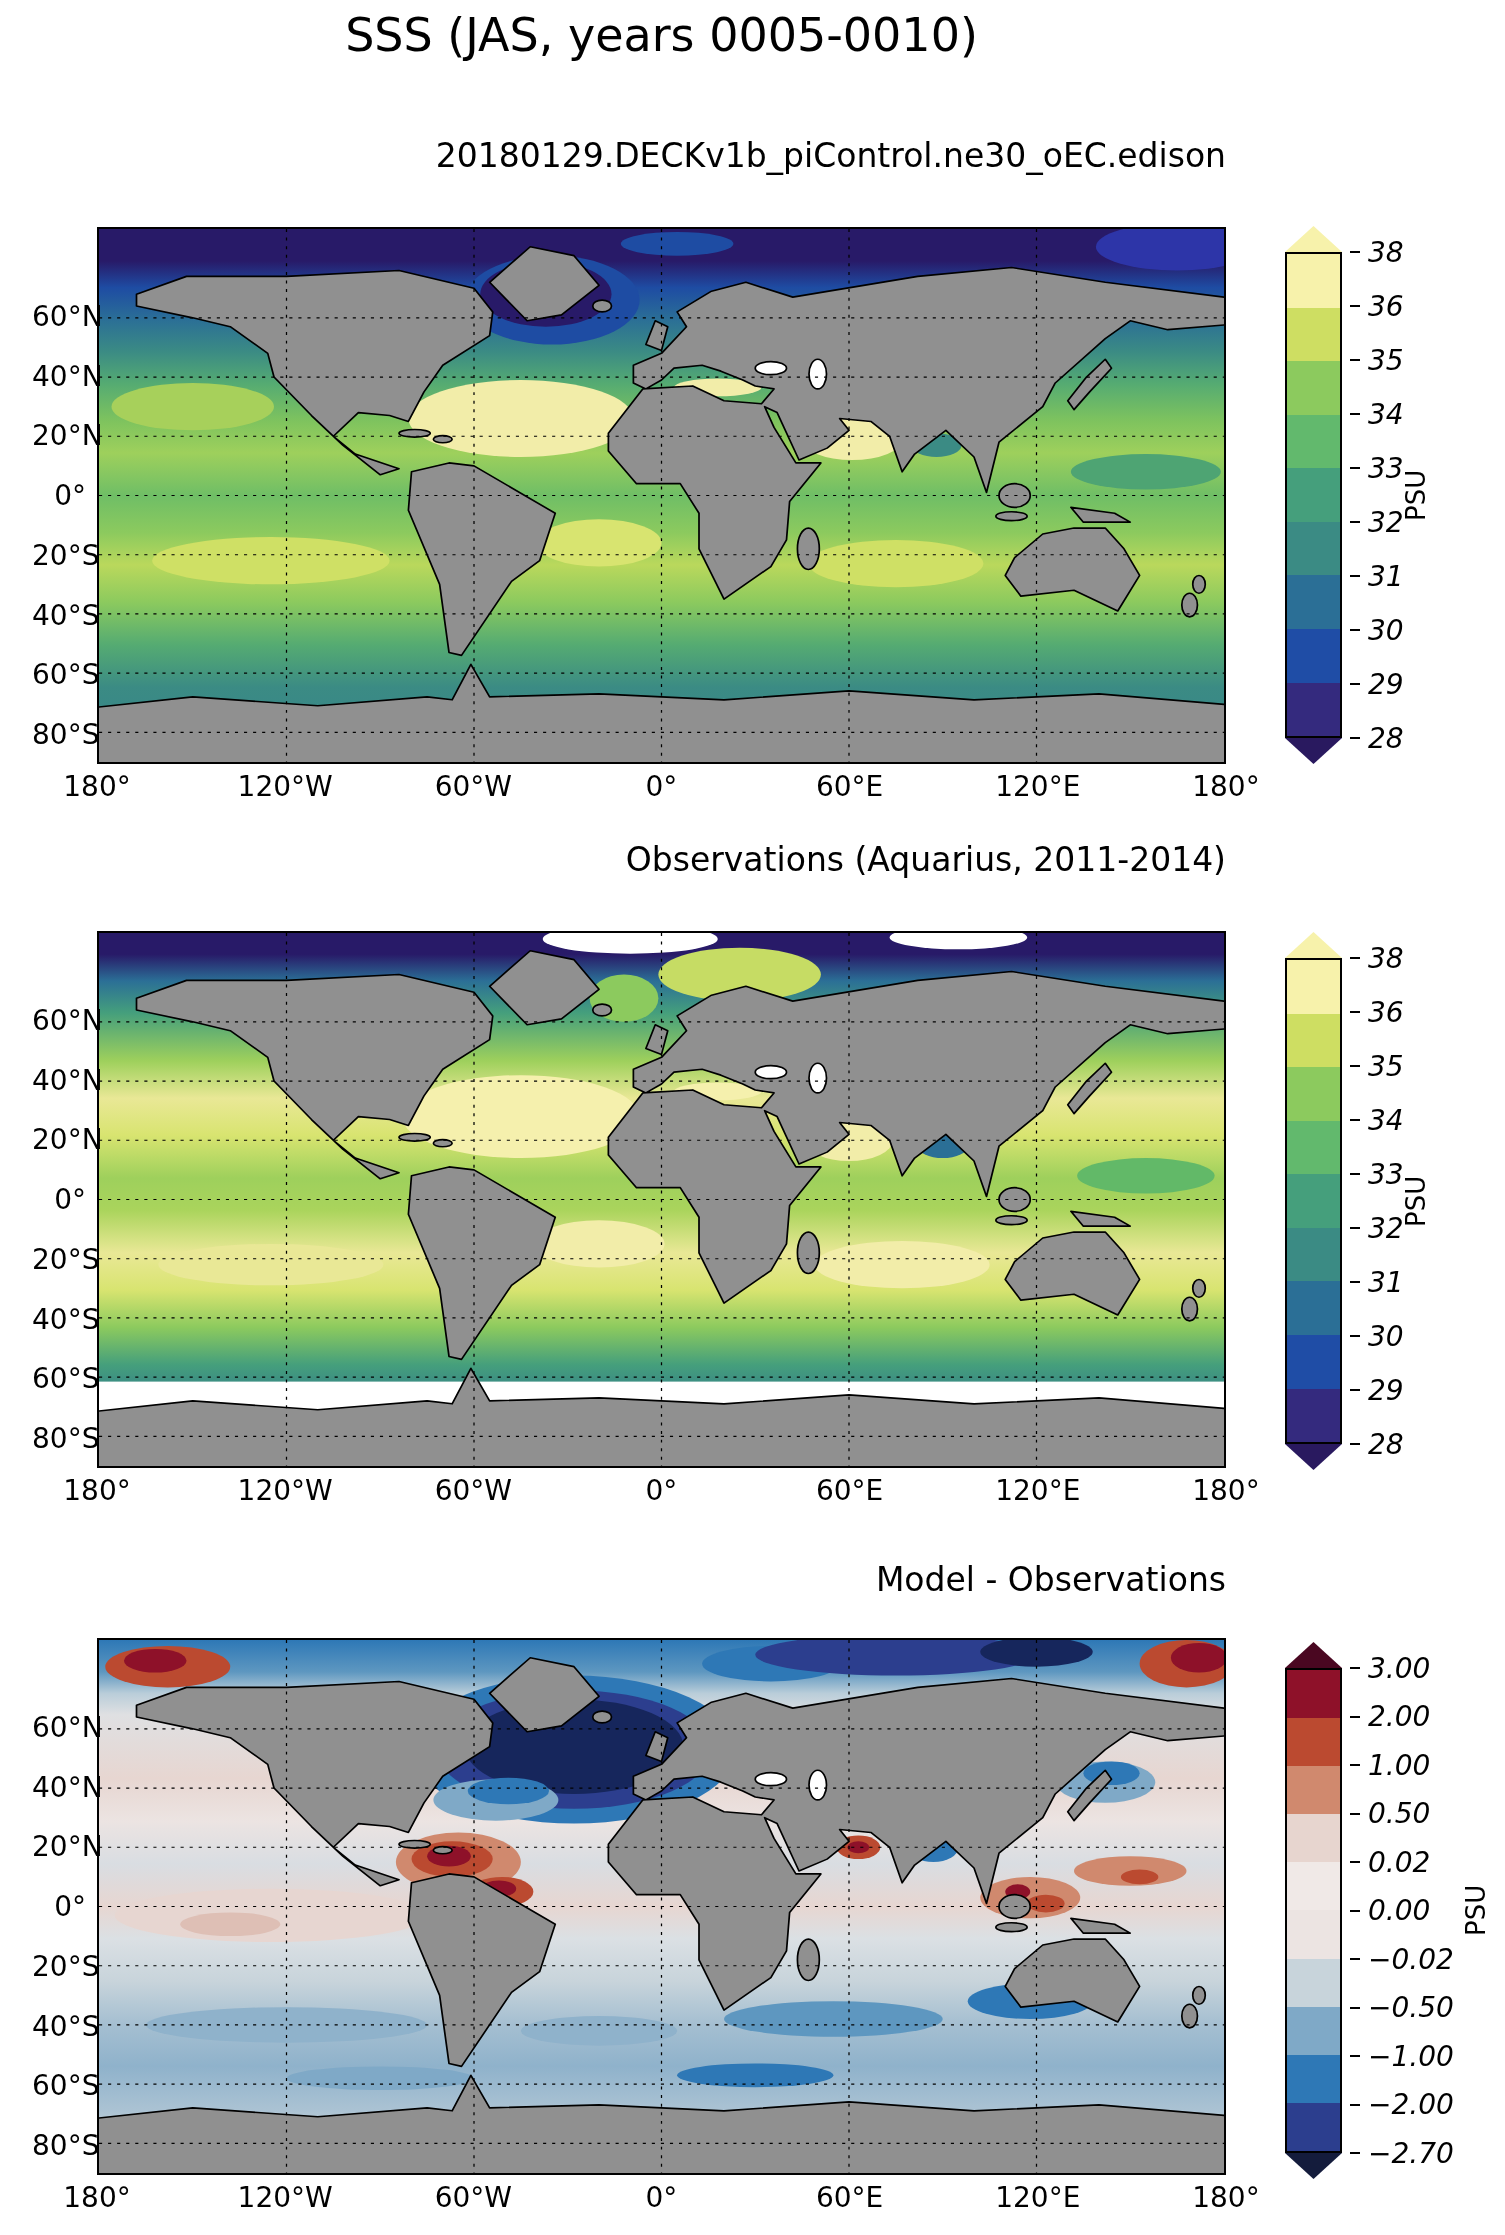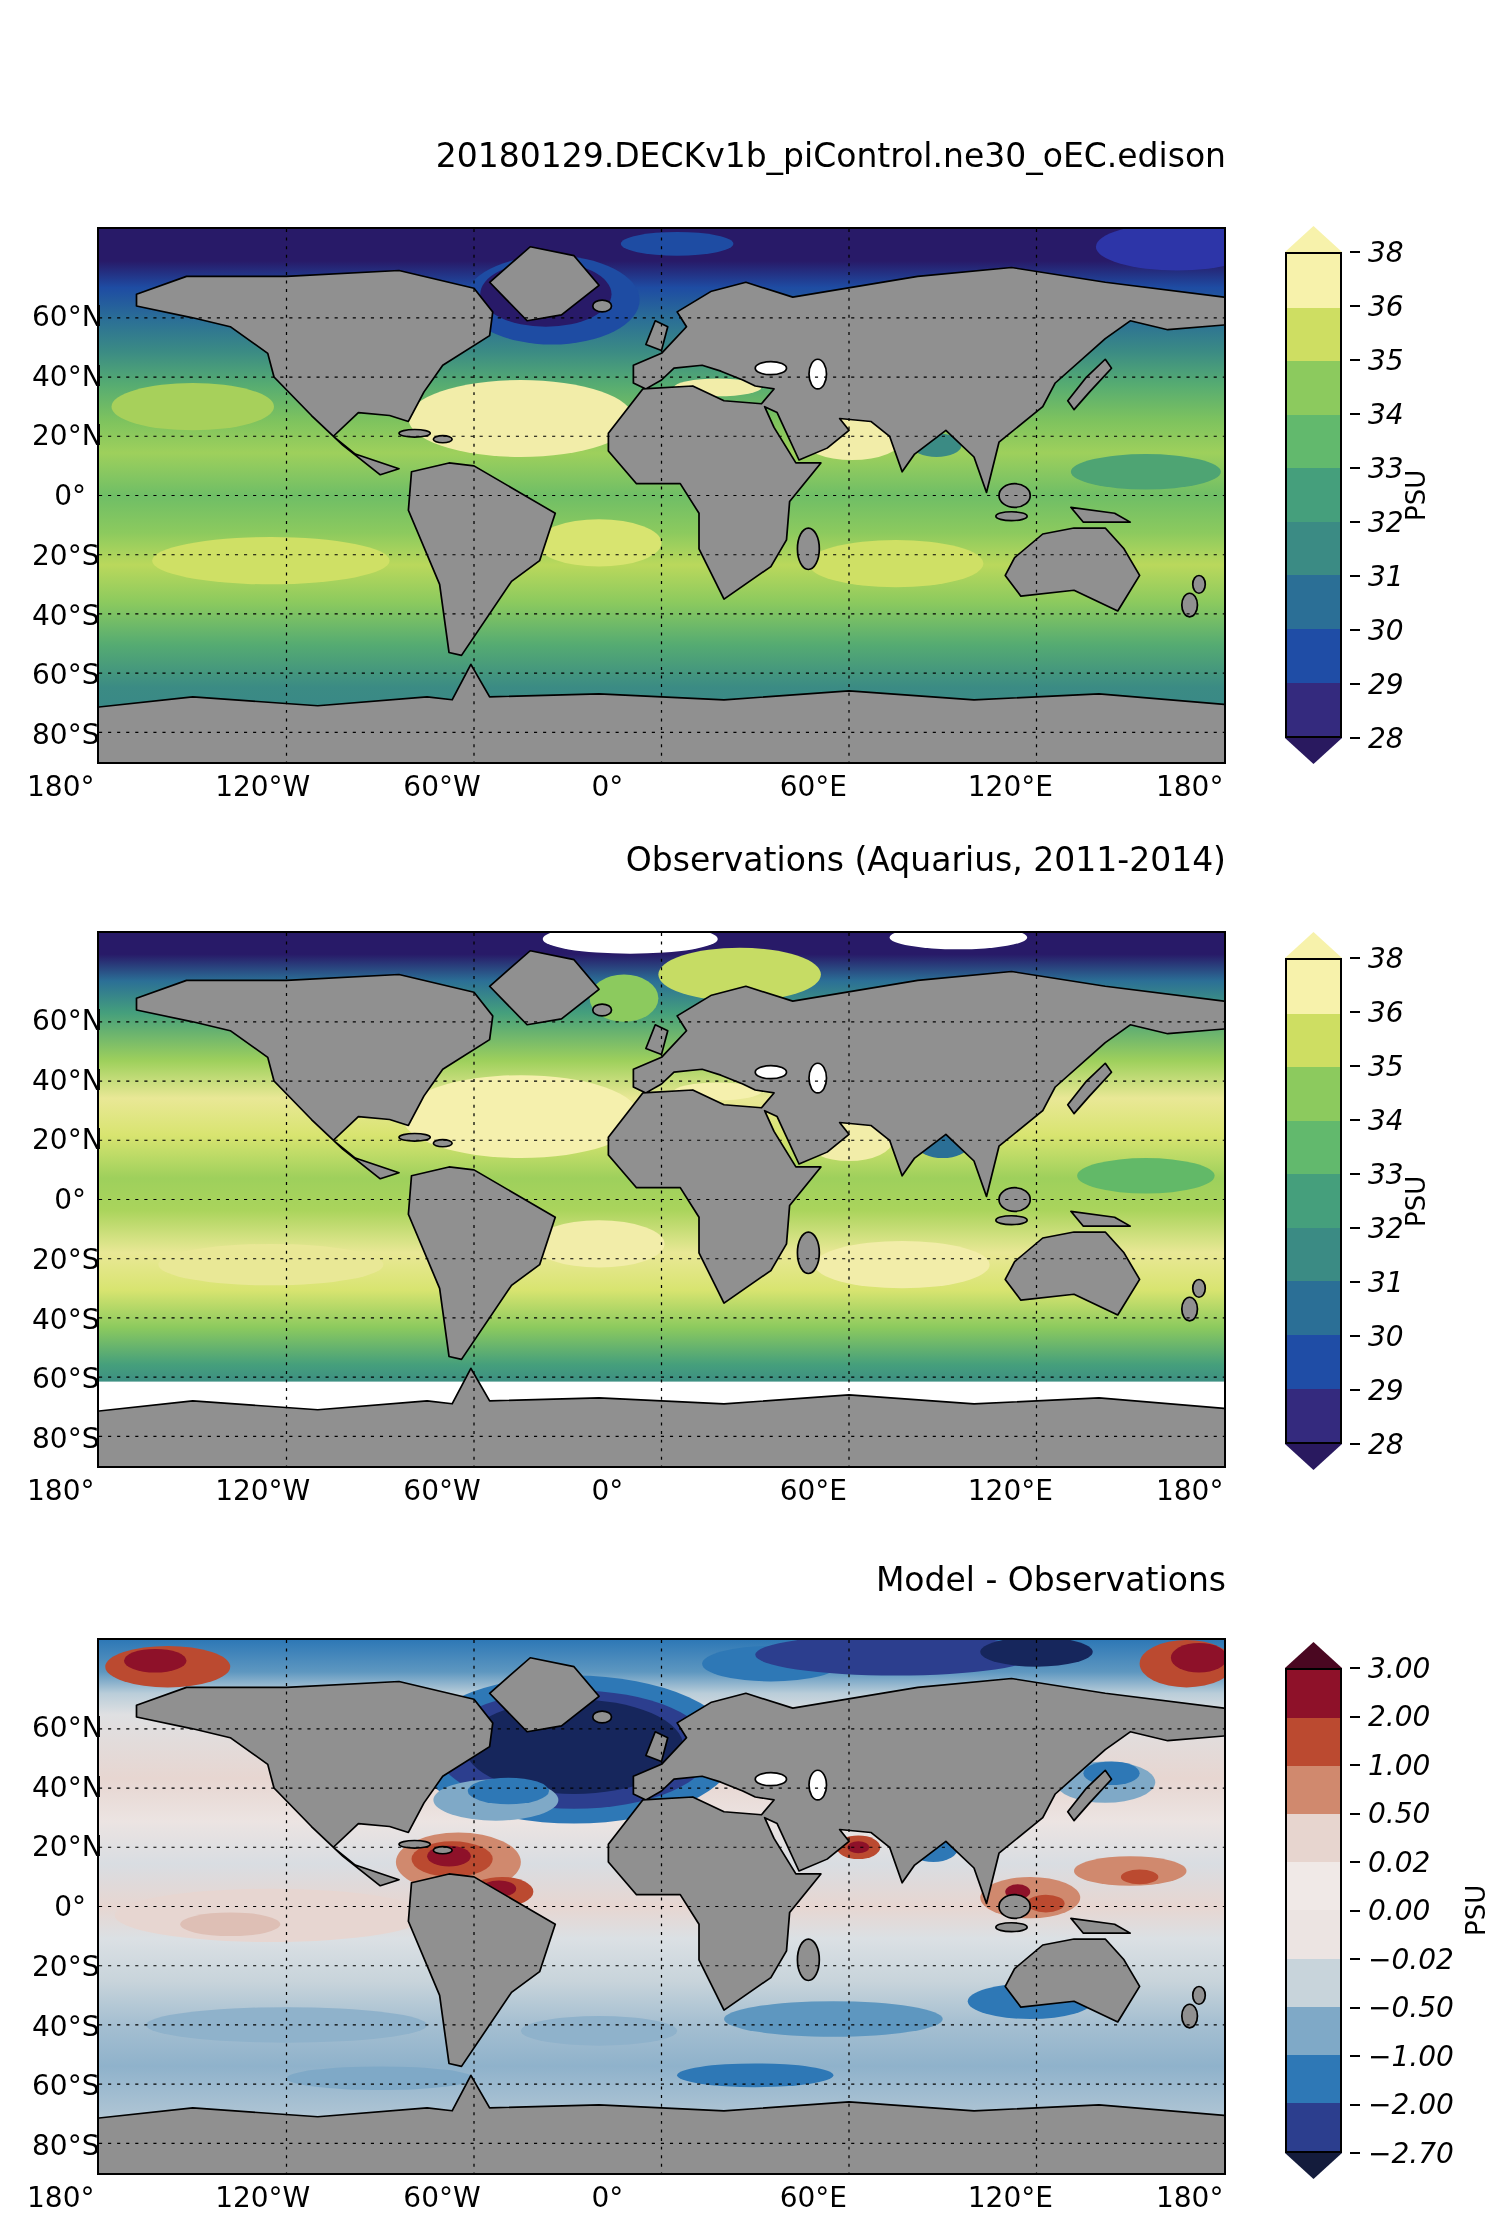--- a/index.html
+++ b/index.html
@@ -9,21 +9,21 @@
   .panel-title{position:absolute;left:97px;width:1129px;text-align:right;font-size:33px;line-height:1.1;}
   .map{position:absolute;left:97px;width:1129px;height:537px;border:2px solid #000;box-sizing:border-box;}
   .map svg{position:absolute;left:0;top:0;width:100%;height:100%;display:block;}
   
   .ocean1{background:linear-gradient(#281a68 0%,#281a68 6%,#1e4ca3 11%,#2b6f96 17%,#3b8b84 23%,#55ab72 29%,#7ec35e 36%,#9ed05c 42%,#6fbe66 50%,#8cca5e 57%,#bad85c 63%,#8cca5e 70%,#55ab72 78%,#3b8b84 86%,#35838c 100%);}
   .ocean2{background:linear-gradient(#281a68 0%,#281a68 4%,#2b6f96 9%,#459f7c 15%,#9ed05c 24%,#e9e896 31%,#d8e470 38%,#9ed05c 46%,#aad45c 52%,#e9e896 60%,#d8e470 67%,#8cca5e 74%,#459f7c 81%,#3b8b84 85%,#ffffff 88%,#ffffff 100%);}
   .ocean3{background:linear-gradient(#2e78b6 0%,#5e97c0 6%,#b9cdd9 10%,#dfe0e2 14%,#e7d6d1 26%,#ece4e2 34%,#d9dde2 42%,#e7d6d1 50%,#dbe0e4 56%,#c8d4db 64%,#a5bfd1 72%,#8fb2cb 80%,#aac2d3 88%,#c8d4db 94%,#dfe5e9 100%);}
   .lat-col{position:absolute;left:0;width:86px;display:flex;flex-direction:column;justify-content:space-between;font-size:28px;text-align:right;}
   .lat-col div{height:30px;line-height:30px;margin-left:32px;}
   .lon-row{position:absolute;left:27px;width:1269px;display:flex;justify-content:space-between;font-size:28px;}
-  .lon-row div{width:140px;text-align:left;height:34px;line-height:34px;}
+  .lon-row div{width:140px;text-align:center;height:34px;line-height:34px;}
   .cbar{position:absolute;left:1285px;width:57px;}
   .cbar .arrow{width:100%;height:26px;}
   .cbar .arrow.up{clip-path:polygon(50% 0,100% 100%,0 100%);}
   .cbar .arrow.down{clip-path:polygon(0 0,100% 0,50% 100%);}
   .cbar .rect{border:2px solid #000;box-sizing:border-box;display:flex;flex-direction:column;}
   .cbar .rect div{flex:1;}
   .cticks{position:absolute;left:1350px;width:140px;display:flex;flex-direction:column;justify-content:space-between;font-size:28px;}
   .cticks div{height:28px;display:flex;align-items:center;font-style:italic;}
   .cticks div::before{content:"";width:10px;border-top:2px solid #000;margin-right:8px;flex:none;}
   .psu{position:absolute;width:36px;height:120px;font-size:26px;writing-mode:vertical-rl;transform:rotate(180deg);text-align:center;line-height:36px;}
@@ -67,20 +67,21 @@
       <line x1="0" y1="110" x2="360" y2="110"></line>
         <line x1="0" y1="130" x2="360" y2="130"></line>
       <line x1="0" y1="150" x2="360" y2="150"></line>
         <line x1="0" y1="170" x2="360" y2="170"></line>
     </g>
   </defs>
 </svg>
 
 <div class="figure">
 
+  <div class="fig-title" style="top:10px">SSS (JAS, years 0005-0010)</div>
 
   <div class="panel-title" style="top:138px">20180129.DECKv1b_piControl.ne30_oEC.edison</div>
   <div class="map ocean1" style="top:227px">
     <svg viewBox="0 0 360 180" preserveAspectRatio="none">
       <g>
         <ellipse cx="345" cy="6" rx="26" ry="8" fill="#2d35a8"></ellipse>
         <ellipse cx="185" cy="5" rx="18" ry="4" fill="#1e4ca3"></ellipse>
         <ellipse cx="145" cy="24" rx="28" ry="15" fill="#1e4ca3"></ellipse>
         <ellipse cx="143" cy="22" rx="21" ry="11" fill="#281a68"></ellipse>
         <ellipse cx="95" cy="31" rx="8" ry="6" fill="#281a68"></ellipse>

